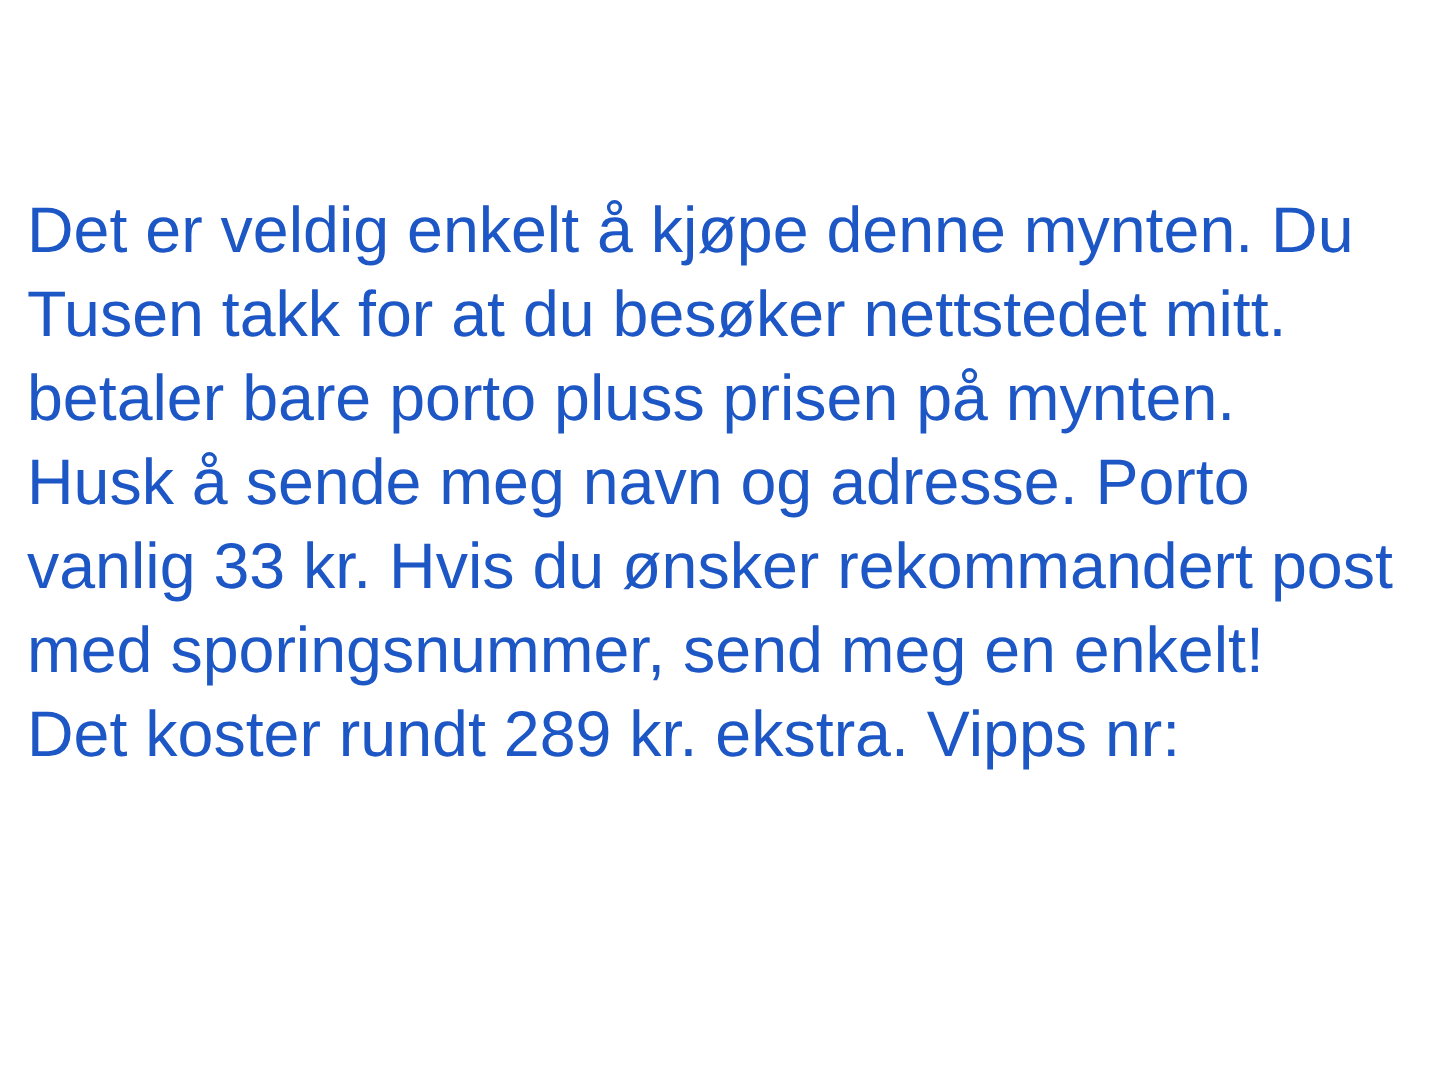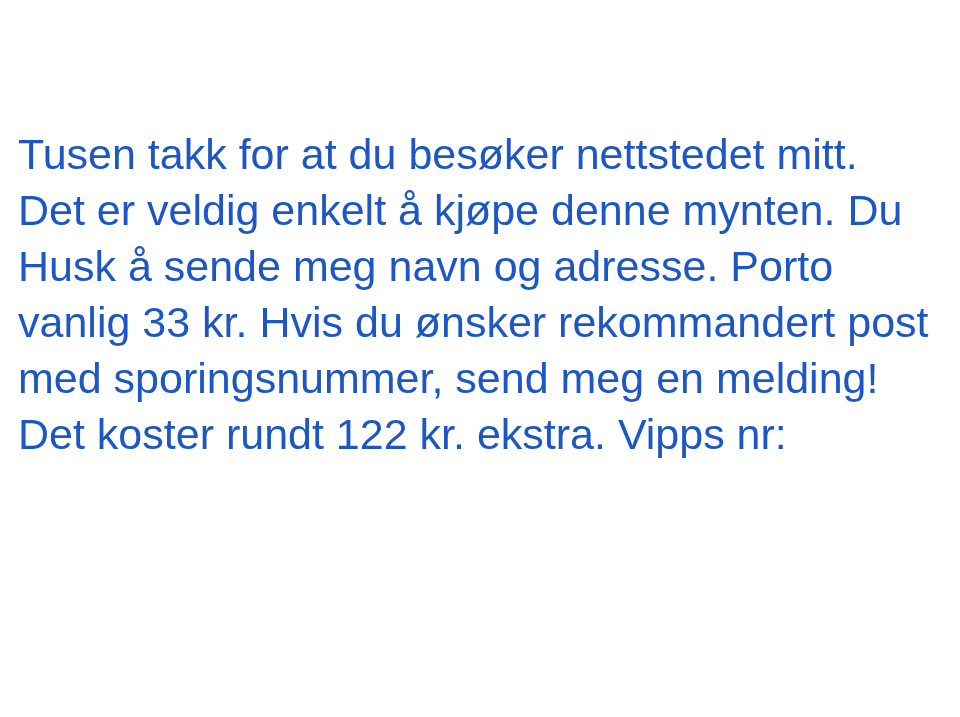--- a/index.html
+++ b/index.html
@@ -25,19 +25,20 @@
     letter-spacing: 0px;
   }
   .text-line {
     white-space: nowrap;
   }
 </style>
 </head>
 <body>
 
 <div class="text-block">
+  <div class="text-line">Det er veldig enkelt å kjøpe denne mynten. Du</div>
   <div class="text-line">Tusen takk for at du besøker nettstedet mitt.</div>
-  <div class="text-line">Det er veldig enkelt å kjøpe denne mynten. Du</div>
+  <div class="text-line">betaler bare porto pluss prisen på mynten.</div>
   <div class="text-line">Husk å sende meg navn og adresse. Porto</div>
   <div class="text-line">vanlig 33 kr. Hvis du ønsker rekommandert post</div>
-  <div class="text-line">med sporingsnummer, send meg en melding!</div>
-  <div class="text-line">Det koster rundt 122 kr. ekstra. Vipps nr:</div>
+  <div class="text-line">med sporingsnummer, send meg en enkelt!</div>
+  <div class="text-line">Det koster rundt 289 kr. ekstra. Vipps nr:</div>
 </div>
 
 </body></html>

